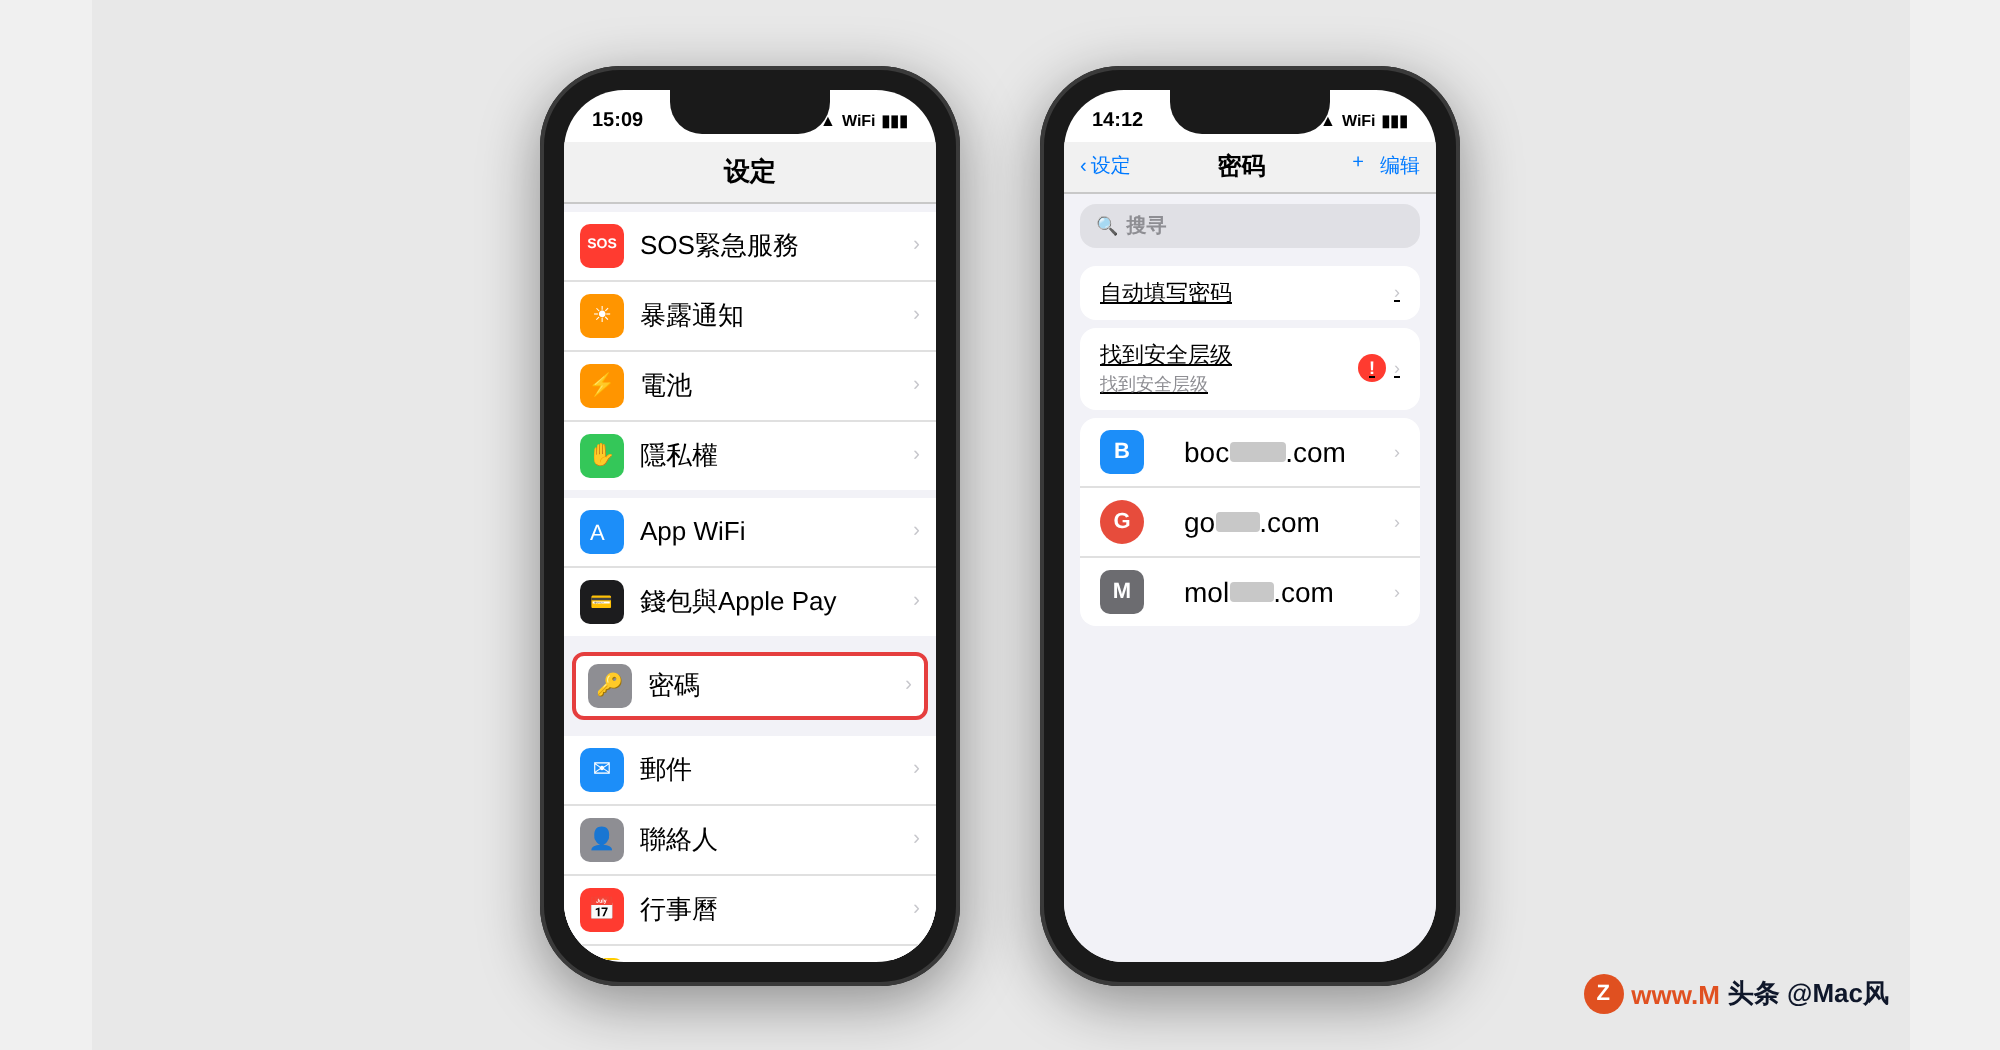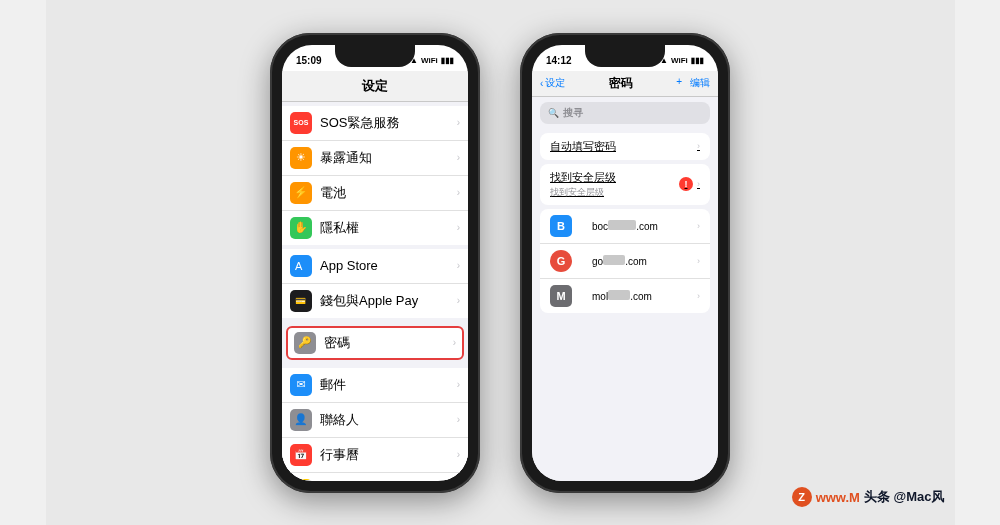--- a/index.html
+++ b/index.html
@@ -253,21 +253,21 @@
       display: flex;
       align-items: center;
       justify-content: center;
       font-size: 11px;
       font-weight: 600;
       color: white;
       flex-shrink: 0;
     }
     .account-domain {
       flex: 1;
-      font-size: 10px;
+      font-size: 14px;
       color: #000;
       padding-left: 12px;
     }
     .chevron { color: #c7c7cc; font-size: 9px; }
     .blurred { 
       background: #c8c8c8;
       border-radius: 2px;
       display: inline-block;
       height: 10px;
     }
@@ -326,21 +326,21 @@
         </div>
 
         <div class="settings-section">
 
           <div class="settings-item">
             <div class="item-icon" style="background:#1c8ef9;">
               <svg width="13" height="13" viewBox="0 0 13 13">
                   <text y="11" font-size="11" fill="white">A</text>
                 </svg>
             </div>
-            <span class="item-text">App Store</span>
+            <span class="item-text">App WiFi</span>
             <span class="item-chevron">›</span>
           </div>
 
           <div class="settings-item">
             <div class="item-icon" style="background:#1c1c1e;">
               <span style="font-size:9px;">💳</span>
             </div>
             <span class="item-text">錢包與Apple Pay</span>
             <span class="item-chevron">›</span>
           </div>

